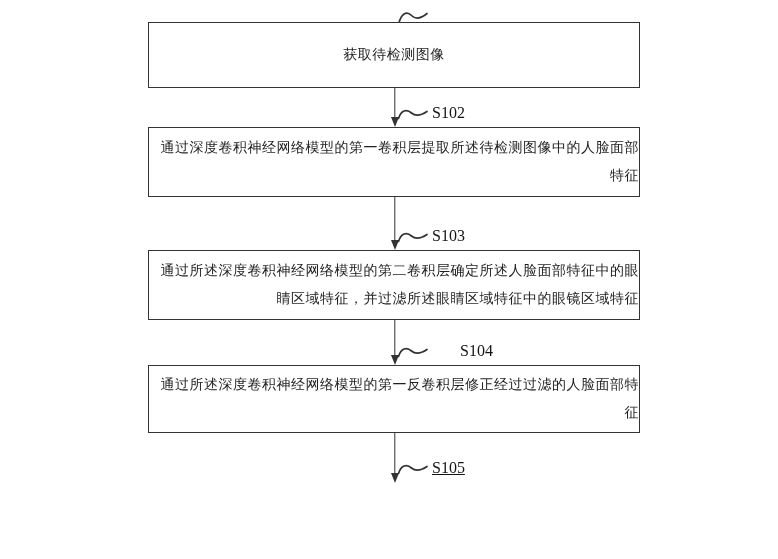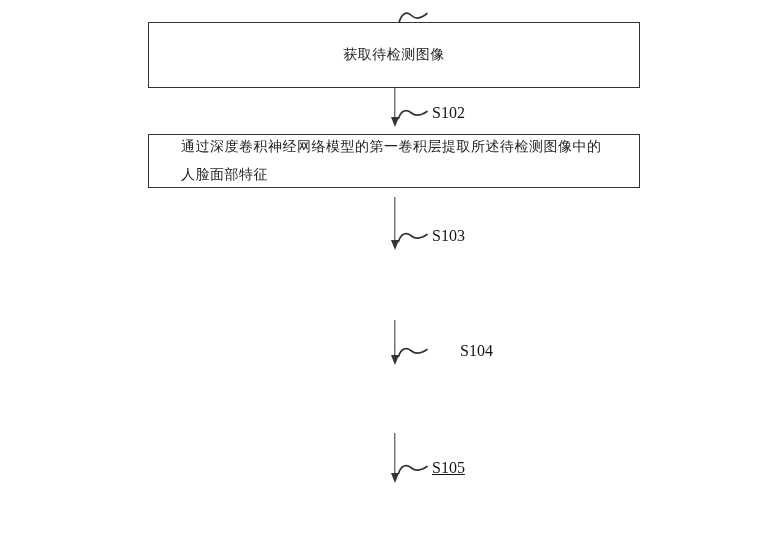--- a/index.html
+++ b/index.html
@@ -10,26 +10,26 @@
     font-family:"Liberation Serif","DejaVu Serif",serif;
     overflow:hidden;
   }
   .flow-box{
     position:absolute;
     left:148px;width:492px;
     box-sizing:border-box;
     border:1.5px solid var(--line,#333333);
     background:#ffffff;
     display:flex;align-items:center;justify-content:center;
-    text-align:left;
+    text-align:right;
     color:var(--text,#1f1f1f);
     font-size:14px;
     line-height:28px;
     letter-spacing:0.5px;
-    padding:4px 32px;
+    padding:4px 0;
   }
   .flow-arrow{
     position:absolute;
     left:389px;width:11px;
   }
   .flow-arrow .shaft{
     position:absolute;
     left:50%;top:0;bottom:7px;
     width:1.4px;
     transform:translateX(-50%);
@@ -84,46 +84,52 @@
     <div class="shaft"></div>
     <div class="head"></div>
   </div>
 
   <div class="step-label" style="left:397px;top:104px;justify-content:center;">
     <svg class="squiggle" viewBox="0 0 32 17" aria-hidden="true">
       <path d="M1.5,14.5 C4,6.5 9.5,4.5 14.5,9 C18.5,12.5 24,11.5 30,7.5"></path>
     </svg>
     <span>S102</span>
   </div>
-  <div class="flow-box" style="top:127px;height:54px;margin-top:7px;">
+  <div class="flow-box" style="top:127px;height:70px;">
     <span>通过深度卷积神经网络模型的第一卷积层提取所述待检测图像中的人脸面部特征</span>
   </div>
 
   <div class="flow-arrow" style="top:197px;height:53px;">
     <div class="shaft"></div>
     <div class="head"></div>
   </div>
 
   <div class="step-label" style="left:397px;top:227px;justify-content:flex-end;">
     <svg class="squiggle" viewBox="0 0 32 17" aria-hidden="true">
       <path d="M1.5,14.5 C4,6.5 9.5,4.5 14.5,9 C18.5,12.5 24,11.5 30,7.5"></path>
     </svg>
     <span>S103</span>
   </div>
+  <div class="flow-box" style="top:250px;height:70px;">
+    <span>通过所述深度卷积神经网络模型的第二卷积层确定所述人脸面部特征中的眼睛区域特征，并过滤所述眼睛区域特征中的眼镜区域特征</span>
+  </div>
 
   <div class="flow-arrow" style="top:320px;height:45px;">
     <div class="shaft"></div>
     <div class="head"></div>
   </div>
 
   <div class="step-label" style="left:397px;top:342px;gap:31px;">
     <svg class="squiggle" viewBox="0 0 32 17" aria-hidden="true">
       <path d="M1.5,14.5 C4,6.5 9.5,4.5 14.5,9 C18.5,12.5 24,11.5 30,7.5"></path>
     </svg>
     <span>S104</span>
+  </div>
+  <div class="flow-box" style="top:365px;height:68px;">
+    <span>通过所述深度卷积神经网络模型的第一反卷积层修正经过过滤的人脸面部特征</span>
   </div>
 
   <div class="flow-arrow" style="top:433px;height:50px;">
     <div class="shaft"></div>
     <div class="head"></div>
   </div>
 
   <div class="step-label" style="left:397px;top:459px;text-decoration:underline;">
     <svg class="squiggle" viewBox="0 0 32 17" aria-hidden="true">
       <path d="M1.5,14.5 C4,6.5 9.5,4.5 14.5,9 C18.5,12.5 24,11.5 30,7.5"></path>

